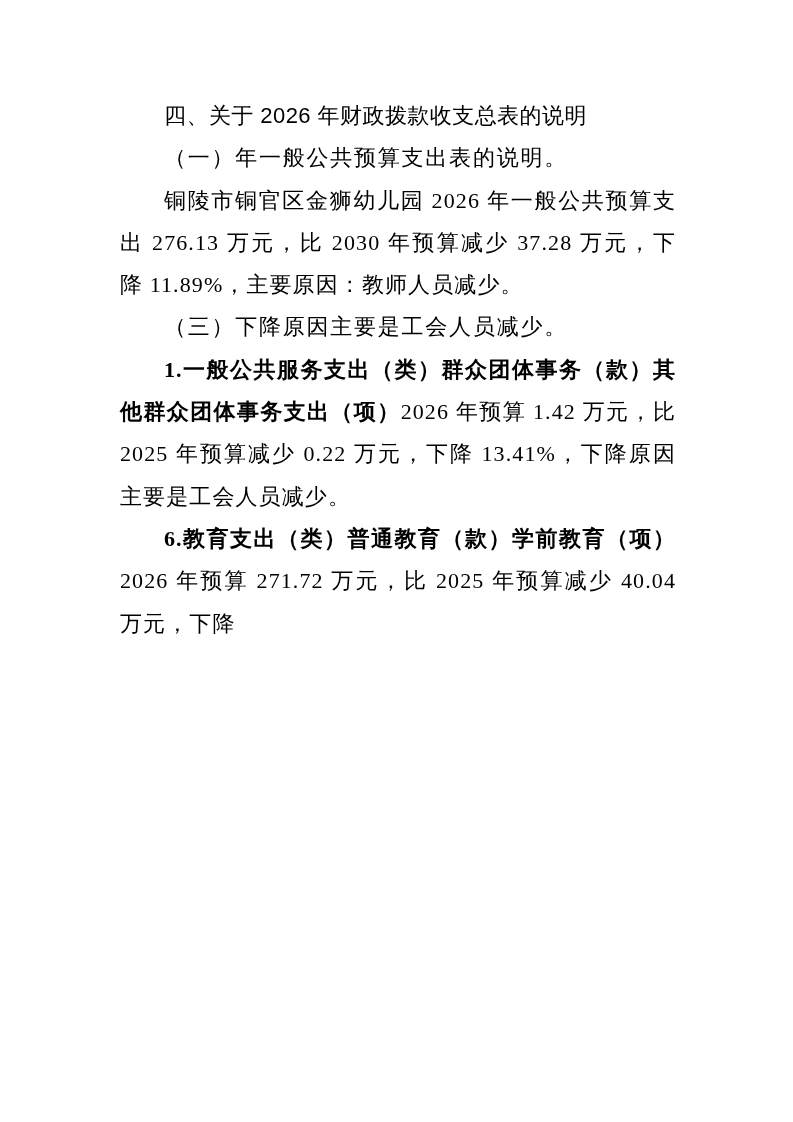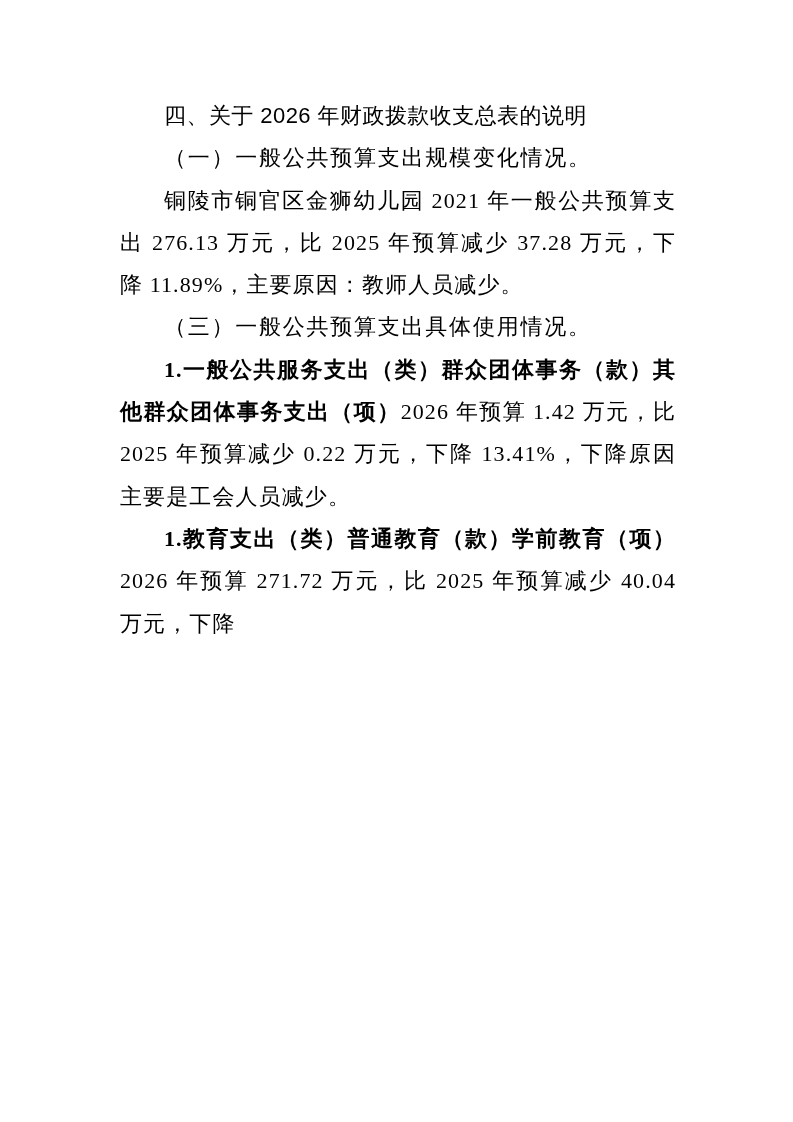--- a/index.html
+++ b/index.html
@@ -58,28 +58,28 @@
 </head>
 <body>
 
 <div class="page">
   <div class="content">
 
     <h2 class="heading-hei">四、关于 2026 年财政拨款收支总表的说明</h2>
 
 
 
-    <p class="subhead-kai">（一）一般公共预算支出规模变化情况。</p>
+    <p class="subhead-kai">（一）年一般公共预算支出表的说明。</p>
 
-    <p class="para-body">铜陵市铜官区金狮幼儿园 2021 年一般公共预算支出 276.13 万元，比 2025 年预算减少 37.28 万元，下降 11.89%，主要原因：教师人员减少。</p>
+    <p class="para-body">铜陵市铜官区金狮幼儿园 2026 年一般公共预算支出 276.13 万元，比 2030 年预算减少 37.28 万元，下降 11.89%，主要原因：教师人员减少。</p>
 
 
 
-    <p class="subhead-kai">（三）一般公共预算支出具体使用情况。</p>
+    <p class="subhead-kai">（三）下降原因主要是工会人员减少。</p>
 
     <p class="para-body"><span class="bold-lead">1.一般公共服务支出（类）群众团体事务（款）其他群众团体事务支出（项）</span><span>2026 年预算 1.42 万元，比 2025 年预算减少 0.22 万元，下降 13.41%，下降原因主要是工会人员减少。</span></p>
 
-    <p class="para-body"><span class="bold-lead">1.教育支出（类）普通教育（款）学前教育（项）</span><span>2026 年预算 271.72 万元，比 2025 年预算减少 40.04 万元，下降</span></p>
+    <p class="para-body"><span class="bold-lead">6.教育支出（类）普通教育（款）学前教育（项）</span><span>2026 年预算 271.72 万元，比 2025 年预算减少 40.04 万元，下降</span></p>
 
   </div>
 
   <div class="page-number">-19-</div>
 </div>
 
 </body></html>

